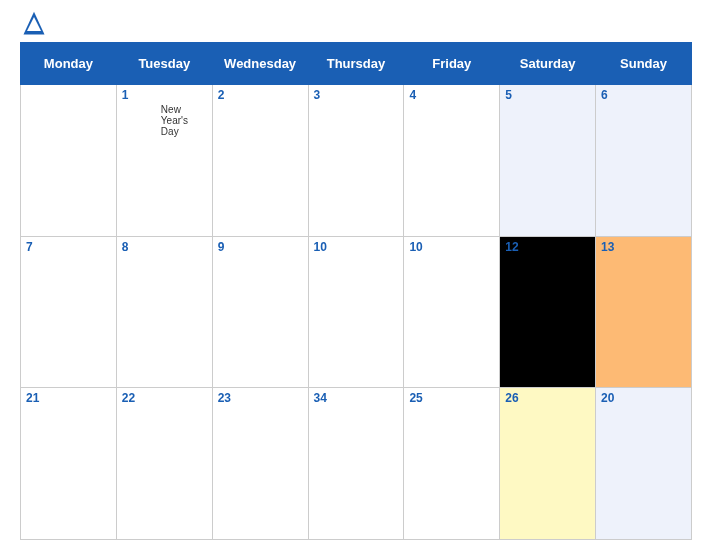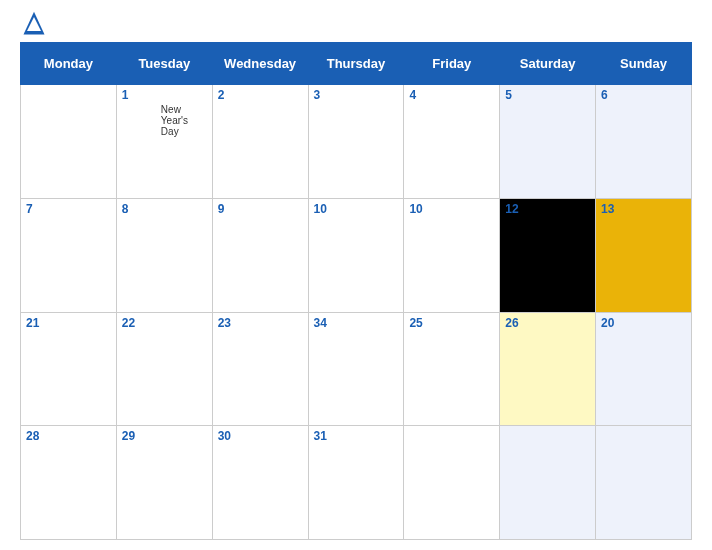--- a/index.html
+++ b/index.html
@@ -181,21 +181,21 @@
         </td>
         <td>
           <span class="day-number">10</span>
         </td>
         <td>
           <span class="day-number">10</span>
         </td>
         <td style="background: #000000;">
           <span class="day-number">12</span>
         </td>
-        <td style="background: #eab308;">
+        <td style="background: #fdba74;">
           <span class="day-number">13</span>
         </td>
       </tr>
       <tr class="day-row">
         <td>
           <span class="day-number">21</span>
         </td>
         <td>
           <span class="day-number">22</span>
         </td>
@@ -208,31 +208,14 @@
         <td>
           <span class="day-number">25</span>
         </td>
         <td style="background: #fef9c3;">
           <span class="day-number">26</span>
         </td>
         <td style="background: rgb(238, 242, 251);">
           <span class="day-number">20</span>
         </td>
       </tr>
-      <tr class="day-row">
-        <td>
-          <span class="day-number">28</span>
-        </td>
-        <td>
-          <span class="day-number">29</span>
-        </td>
-        <td>
-          <span class="day-number">30</span>
-        </td>
-        <td>
-          <span class="day-number">31</span>
-        </td>
-        <td></td>
-        <td style="background: rgb(238, 242, 251);"></td>
-        <td style="background: rgb(238, 242, 251);"></td>
-      </tr>
     </tbody>
 </table>
 
 </body></html>

